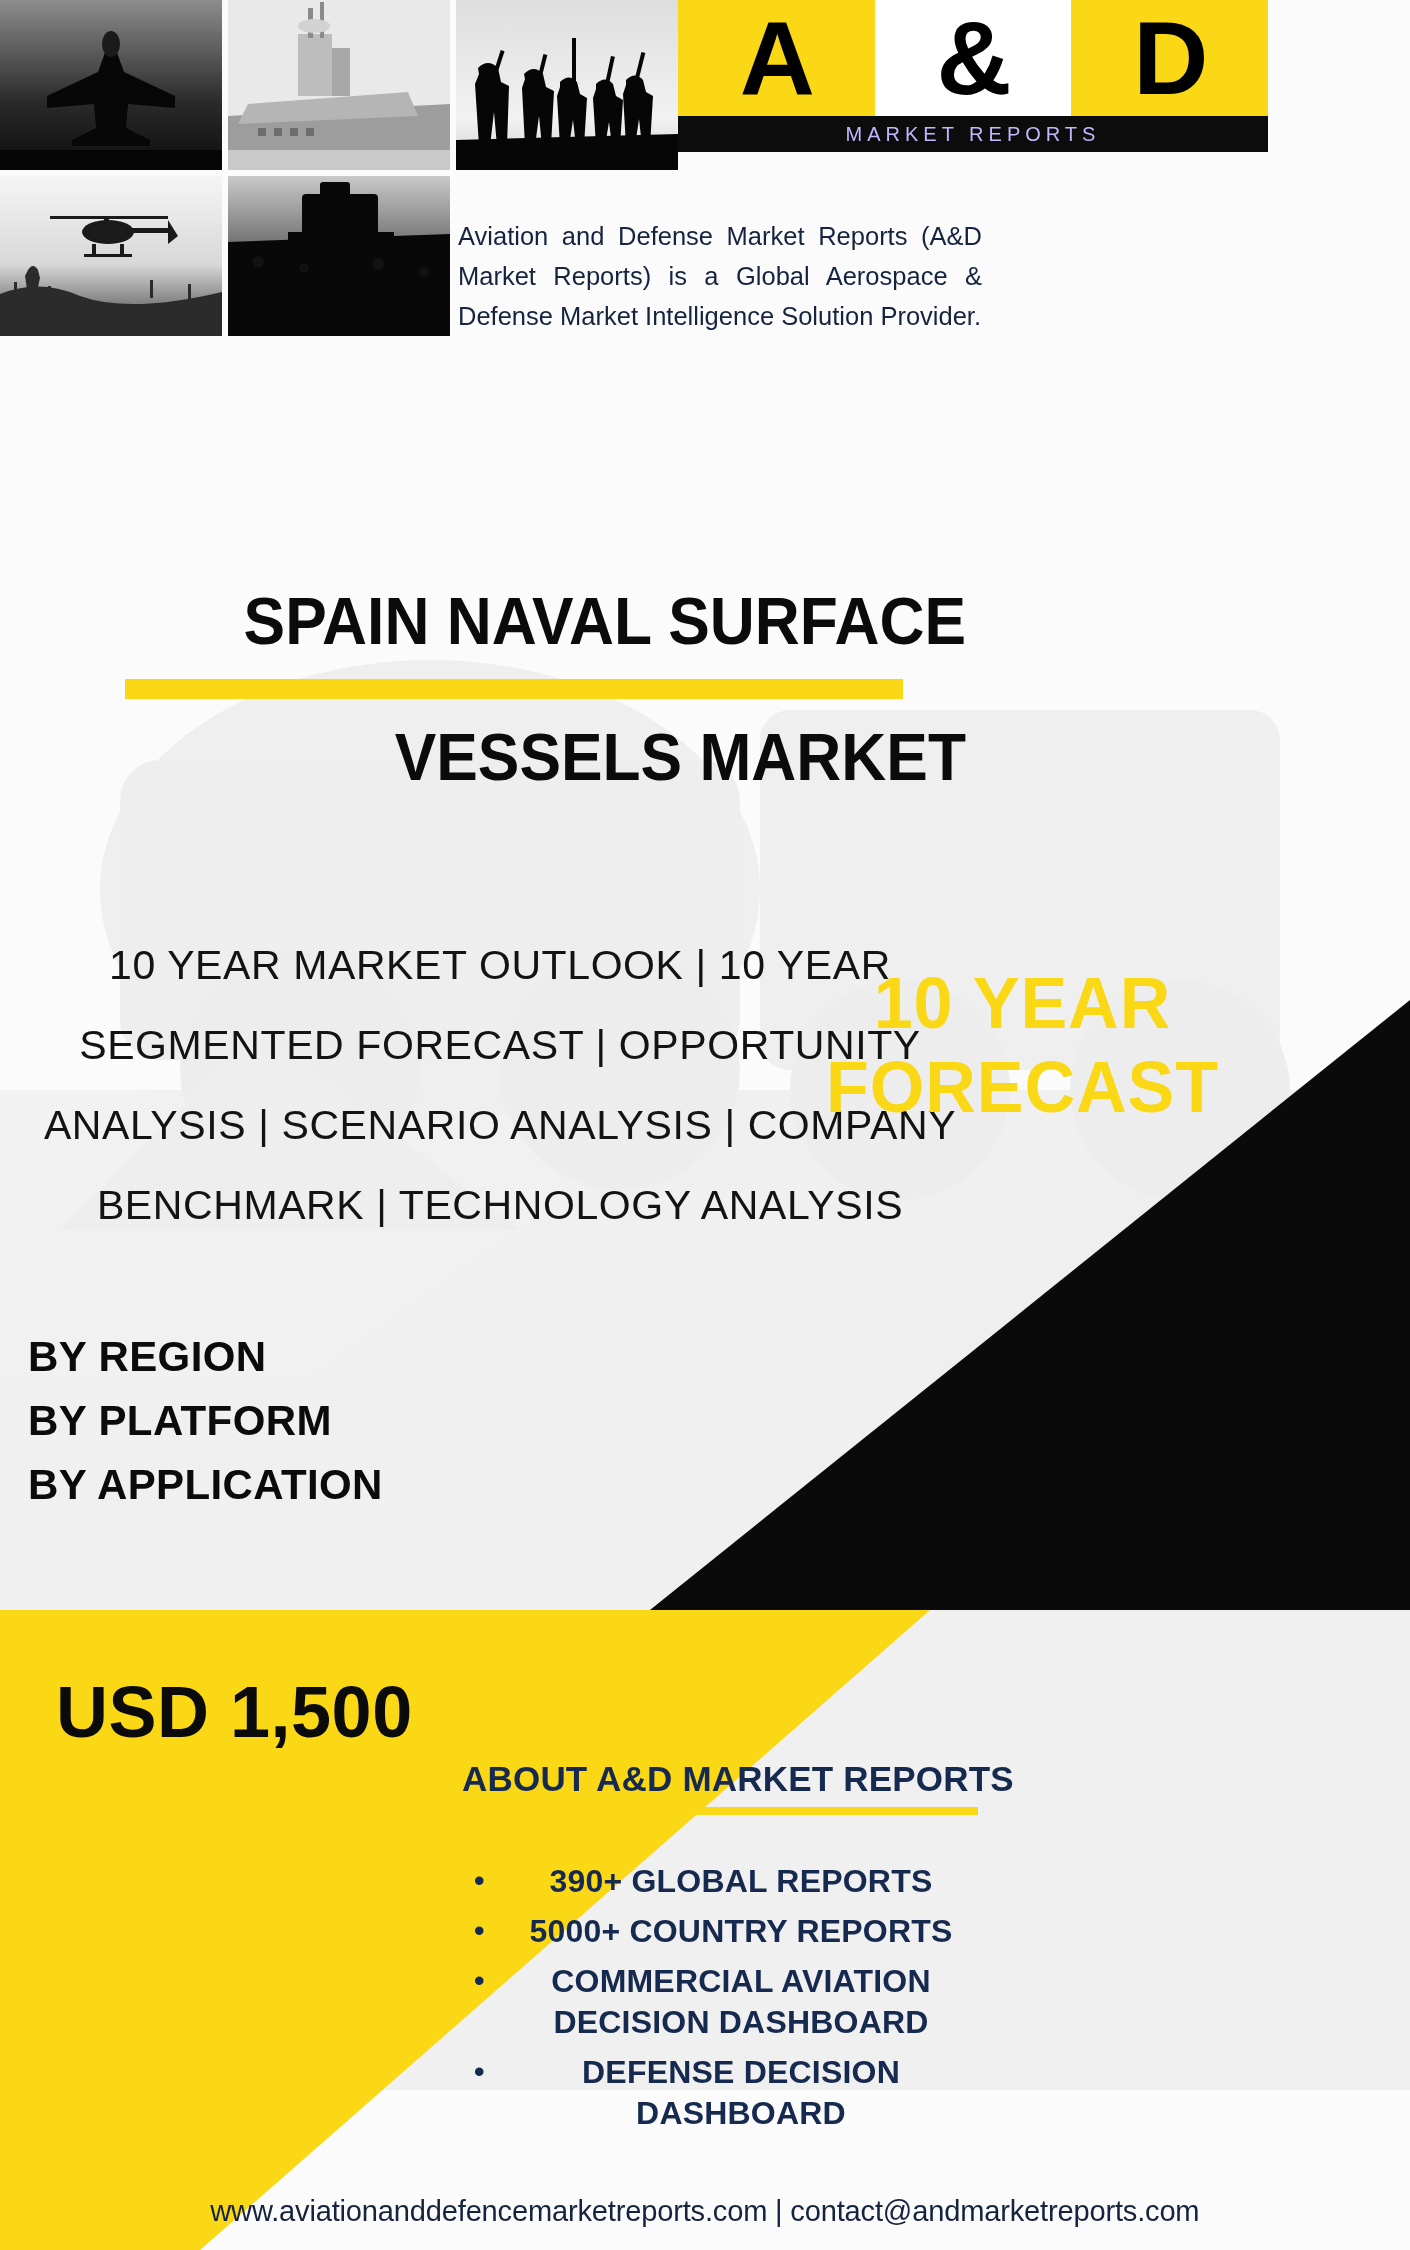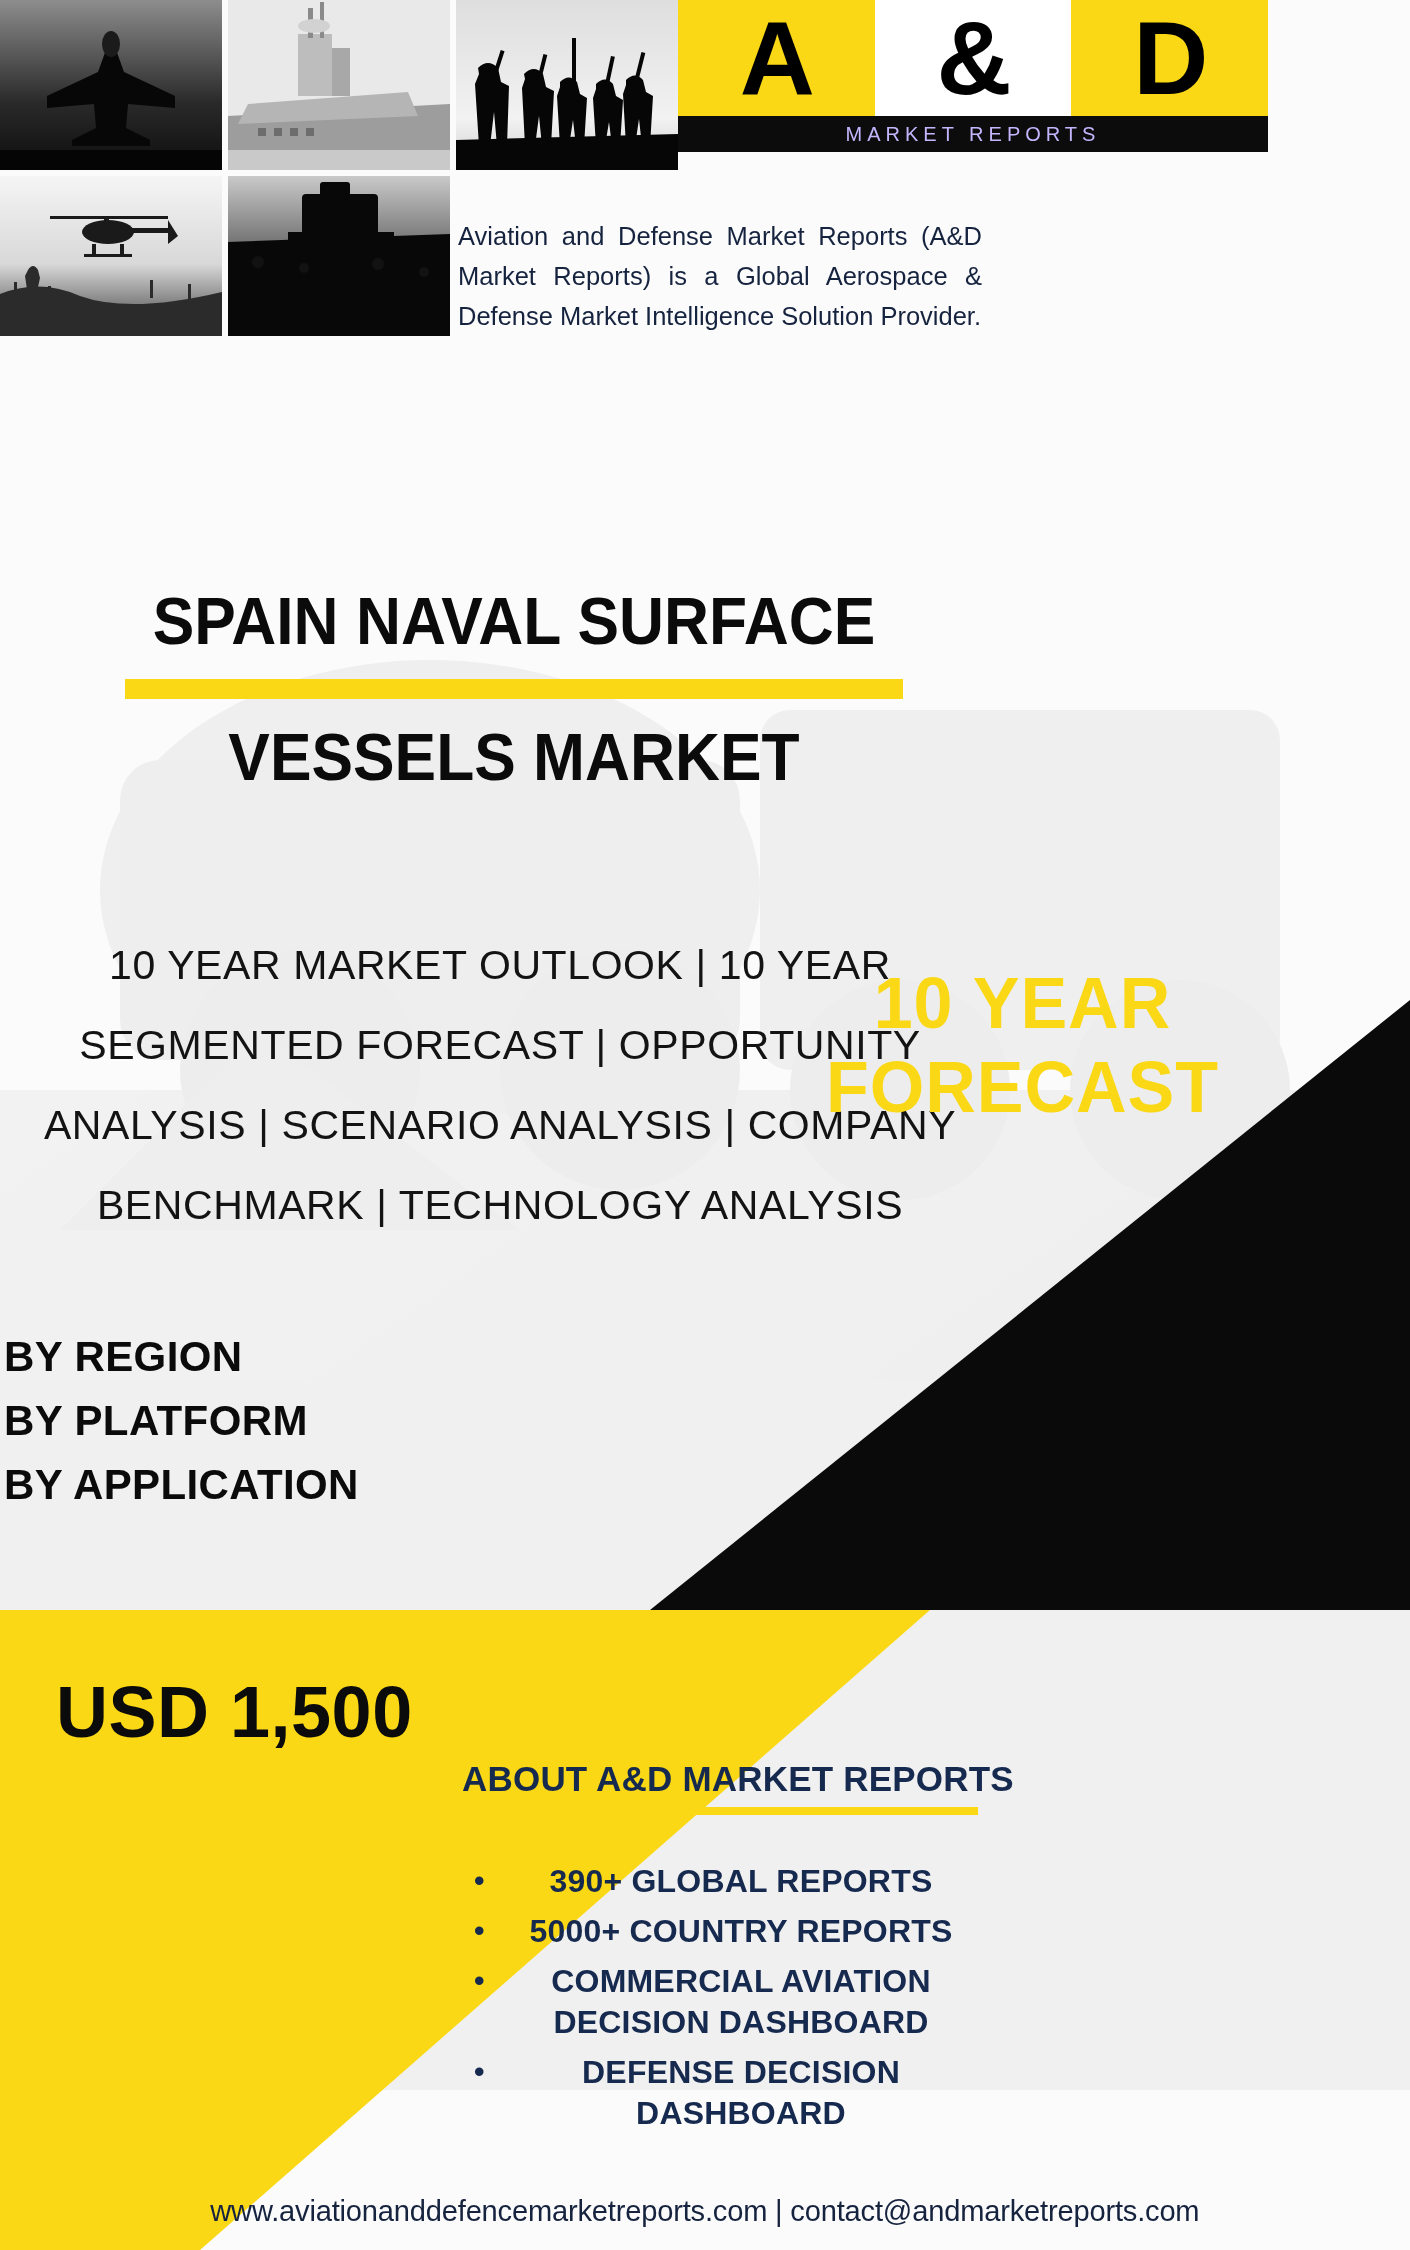--- a/index.html
+++ b/index.html
@@ -57,40 +57,40 @@
     font-family:"Liberation Sans", sans-serif;
     margin-top:44px;
   }
 
   
   #shapes{ position:absolute; left:0; top:0; width:1410px; height:2250px; z-index:1; }
 
   
   #content{ position:absolute; left:0; top:0; width:1410px; height:2250px; z-index:5; }
 
-  #title-block{ position:absolute; left:0; top:585px; width:1000px; text-align:center;padding-left:28px; }
+  #title-block{ position:absolute; left:0; top:585px; width:1000px; text-align:right;padding-left:28px; }
   .title-line{
     font-family:"Liberation Sans Narrow","Liberation Sans", sans-serif;
     font-weight:bold; font-size:67px; line-height:72px; color:#0b0b0b;
     letter-spacing:0px; white-space:nowrap;
     transform:scaleX(.93); transform-origin:center;
   }
   #title-rule{
     width:778px; height:20px; background:#FAD815; margin:22px auto 22px auto;
   }
 
   #subtitle{
     position:absolute; left:20px; top:925px; width:960px;
     text-align:center; color:#131313;
     font-family:"Liberation Sans Narrow","Liberation Sans", sans-serif;
     font-weight:300; font-size:41px; line-height:80px;
     letter-spacing:.6px;
   }
 
-  #by-list{ position:absolute; left:4px; top:1325px; width:600px; }
+  #by-list{ position:absolute; left:28px; top:1325px; width:600px; }
   .by-item{
     font-family:"Liberation Sans", sans-serif;
     font-weight:bold; font-size:42px; line-height:64px;
     color:#0b0b0b; letter-spacing:.4px;
   }
   #forecast-box{
     position:absolute; right:0; top:961px; width:790px;
     text-align:center; padding-right:16px;
   }
   .forecast-line{

